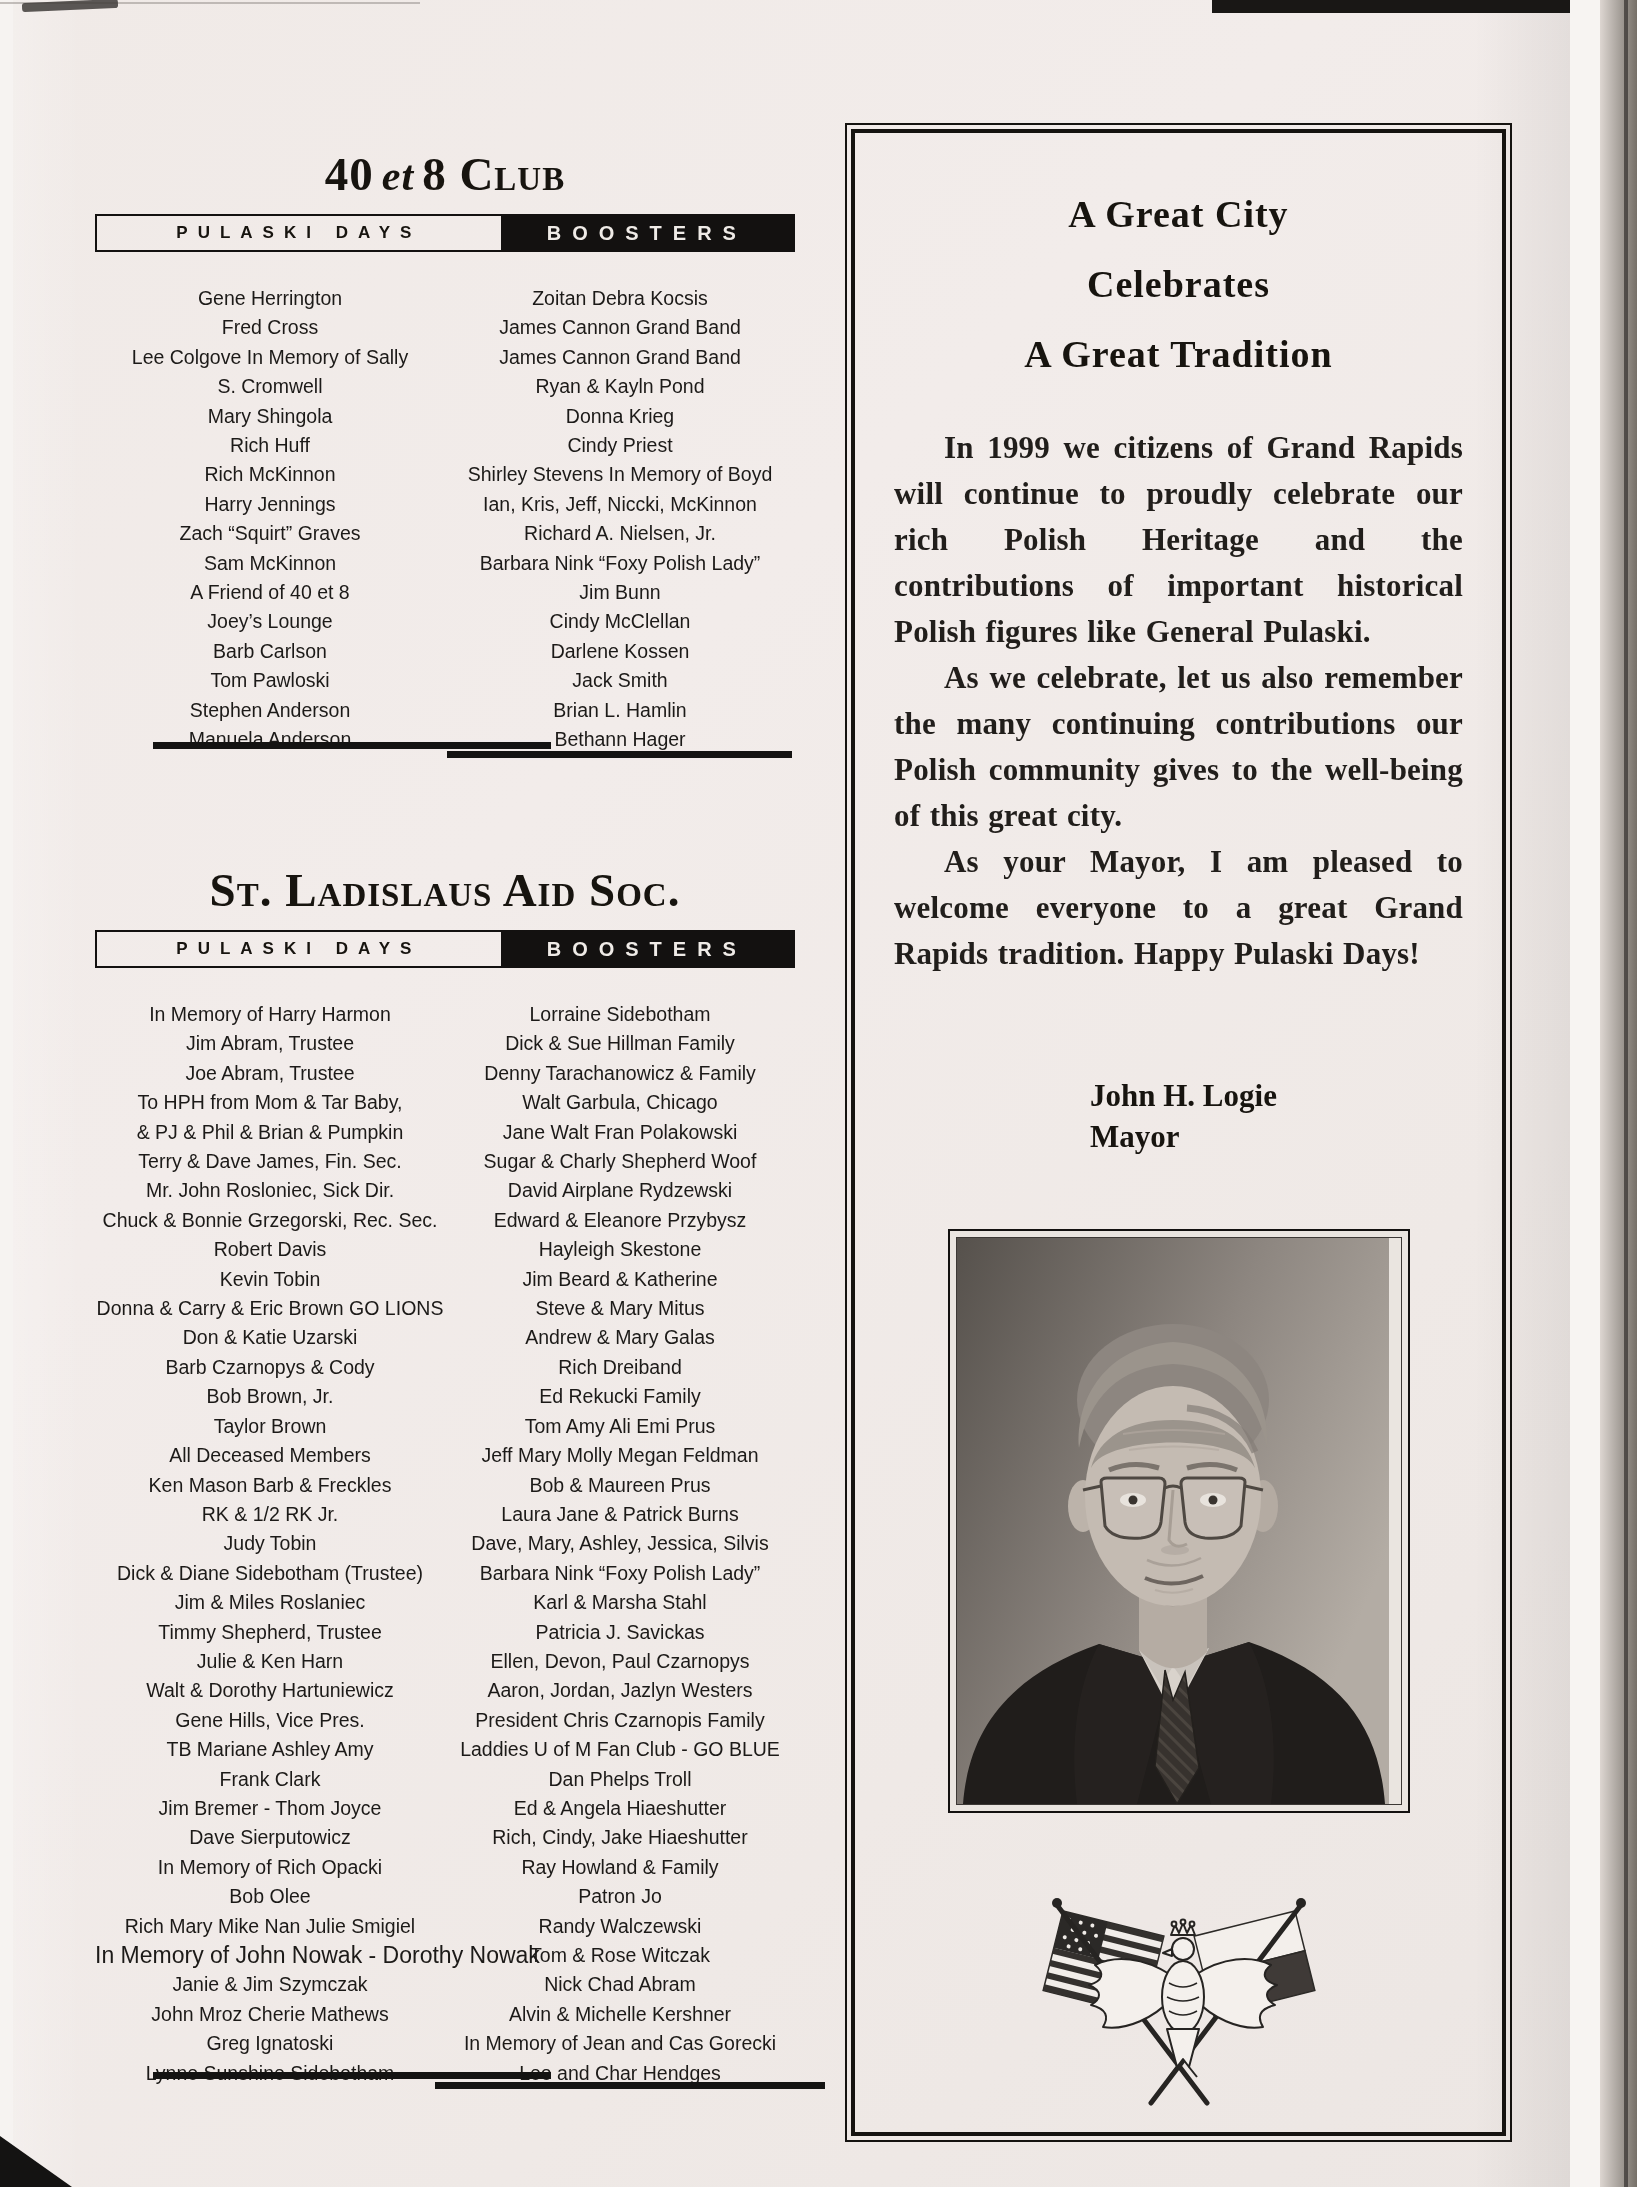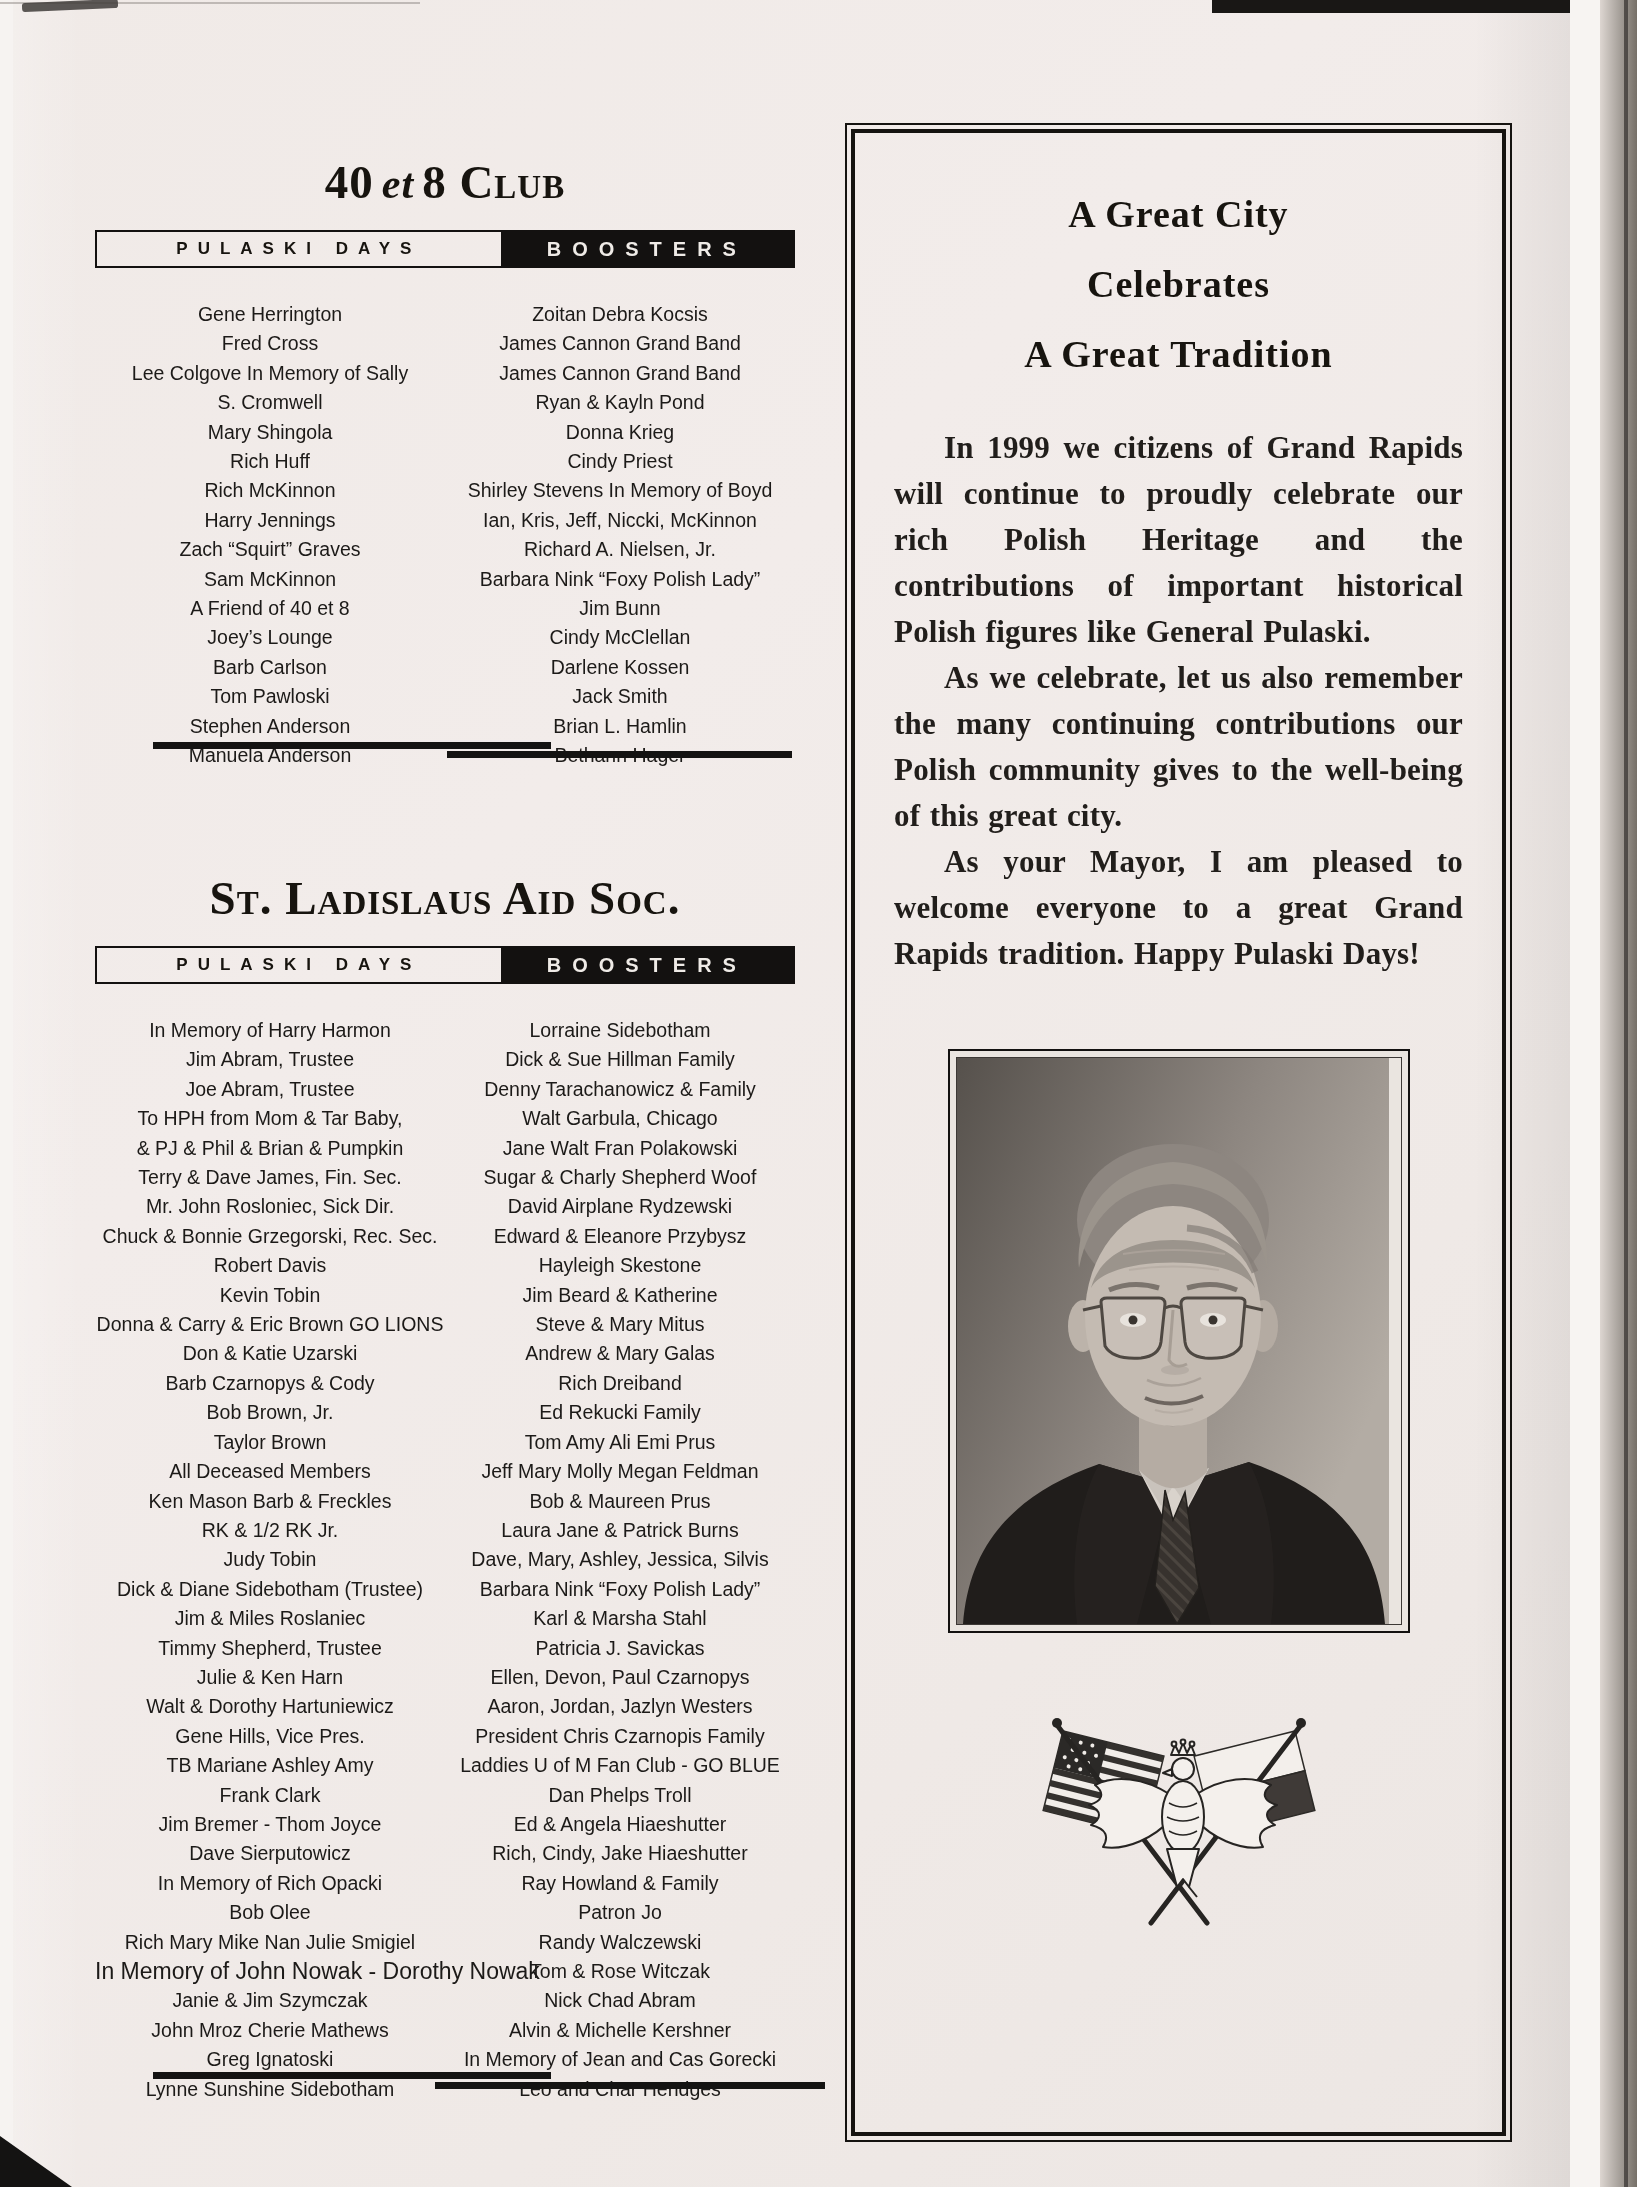--- a/index.html
+++ b/index.html
@@ -17,21 +17,21 @@
   .art-top-right-bar{left:1212px;top:0;width:425px;height:13px;background:#191715;}
   .art-right-white{right:37px;top:0;width:30px;height:100%;background:#f7f4f2;}
   .art-right-shade{right:0;top:0;width:37px;height:100%;background:linear-gradient(90deg,#ddd6d1,#a49e98 55%,#767068);}
   .art-right-line{right:9px;top:0;width:4px;height:100%;background:#3b3734;opacity:.75;}
   .art-bottom-left{left:0;top:2116px;width:72px;height:71px;background:#141312;clip-path:polygon(0 28%,100% 100%,0 100%);}
 
   
   .booster-section{position:absolute;left:95px;width:700px;}
   .s1{top:150px;} .s2{top:866px;}
   .sec-title{margin:0;text-align:center;font-family:"Liberation Serif",serif;font-weight:700;
-             font-size:47px;line-height:64px;color:#17140f;letter-spacing:1px;}
+             font-size:47px;line-height:48px;color:#17140f;letter-spacing:1px;}
   .sec-title .t-caps{font-variant:small-caps;}
   .sec-title .t-script{font-style:italic;font-size:42px;}
   .sec-title .t-script:not(:empty){margin:0 8px;}
   .banner{margin-top:14px;height:34px;border:2px solid #131110;display:flex;box-sizing:content-box;}
   .banner-left{flex:0 0 58%;display:flex;align-items:center;justify-content:center;
                font-weight:700;font-size:17px;letter-spacing:10px;color:#17140f;white-space:nowrap;}
   .banner-right{flex:1;background:#131110;color:#efebe7;display:flex;align-items:center;justify-content:center;
                font-weight:700;font-size:20px;letter-spacing:11px;white-space:nowrap;}
   .cols{margin-top:15px;display:flex;}
   .name-col{width:50%;text-align:center;font-size:19.5px;line-height:29.4px;color:#1c1a18;margin-top:17px;}
@@ -216,20 +216,24 @@
     <h2 class="proc-title">
       <div>A Great City</div>
       <div>Celebrates</div>
       <div>A Great Tradition</div>
     </h2>
     <div class="proc-body">
       <p>In 1999 we citizens of Grand Rapids will continue to proudly celebrate our rich Polish Heritage and the contributions of important historical Polish figures like General Pulaski.</p>
       <p>As we celebrate, let us also remember the many continuing contributions our Polish community gives to the well-being of this great city.</p>
       <p>As your Mayor, I am pleased to welcome everyone to a great Grand Rapids tradition. Happy Pulaski Days!</p>
     </div>
+    <div class="sig">
+      <div>John H. Logie</div>
+      <div>Mayor</div>
+    </div>
 
     <div class="photo-frame">
       <div class="photo-inner">
         <svg viewBox="0 0 432 566" xmlns="http://www.w3.org/2000/svg">
           <defs>
             <linearGradient id="pbg" x1="0" y1="0" x2="1" y2="0.55">
               <stop offset="0" stop-color="#56514c"></stop>
               <stop offset="0.55" stop-color="#8d8680"></stop>
               <stop offset="1" stop-color="#b3aca4"></stop>
             </linearGradient>

